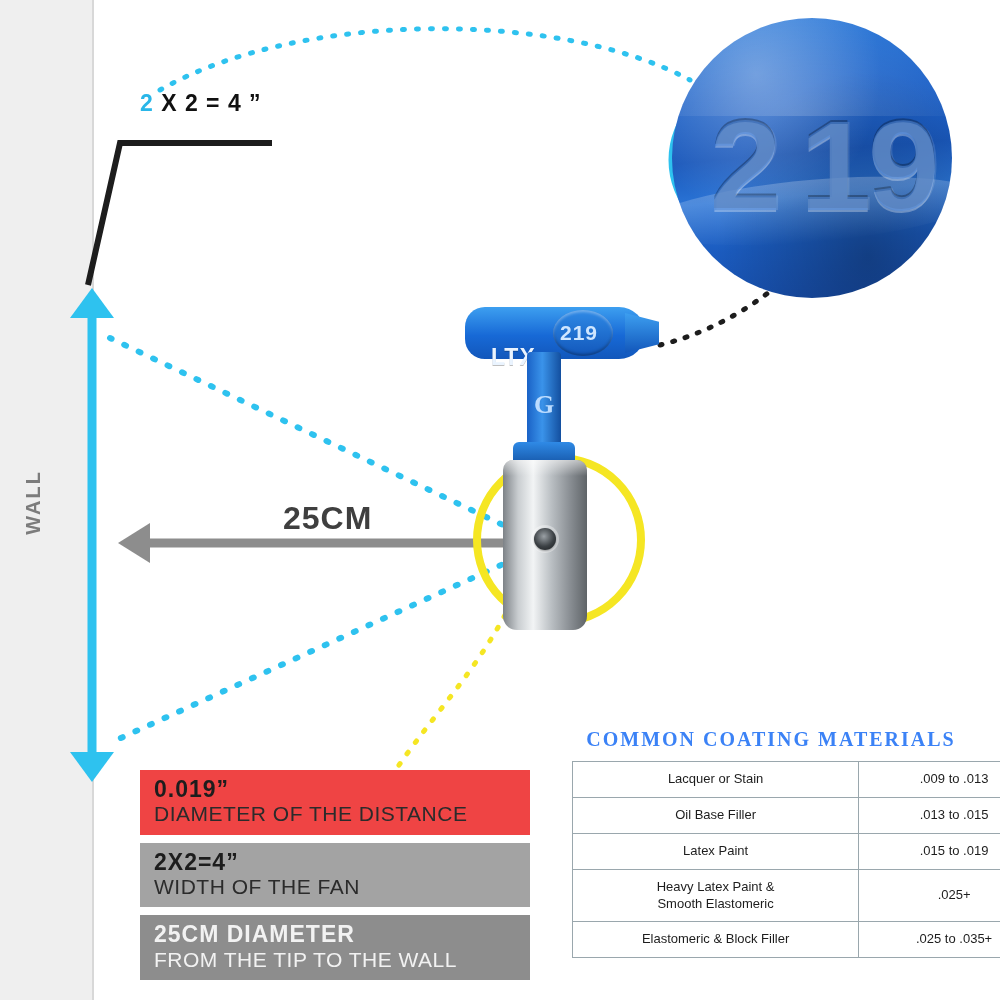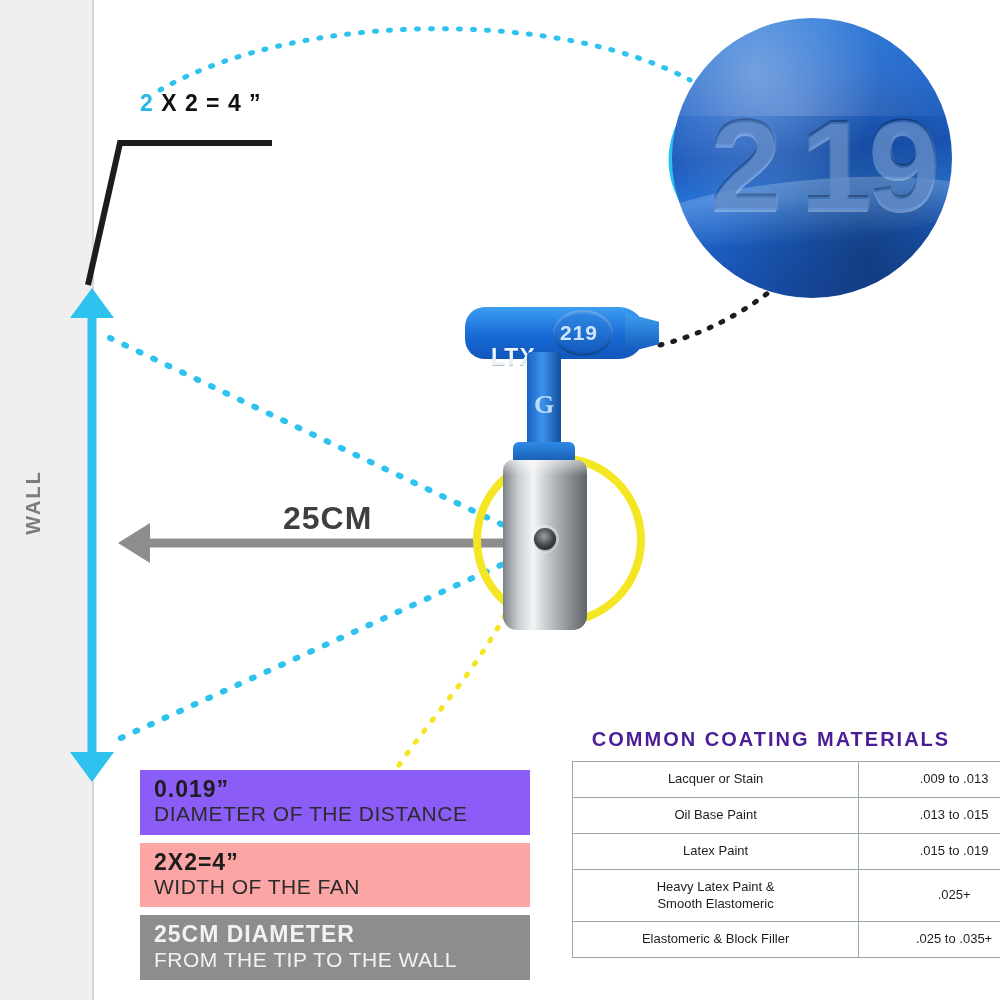--- a/index.html
+++ b/index.html
@@ -41,30 +41,30 @@
   
   .legend{position:absolute;left:140px;top:770px;width:390px;}
   .legend-row{padding:6px 12px 8px 14px;margin-bottom:8px;}
   .legend-row .big{
     display:block;font-size:23px;font-weight:bold;letter-spacing:1px;color:#1d1d1d;
     line-height:1.15;
   }
   .legend-row .sub{
     display:block;font-size:21px;color:#2b2b2b;line-height:1.15;letter-spacing:.5px;
   }
-  .legend-row.yellow{background:#8b5cf6;}
-  .legend-row.cyan{background:#fca5a5;}
+  .legend-row.yellow{background:#ef4444;}
+  .legend-row.cyan{background:#a3a3a3;}
   .legend-row.gray{background:#8d8d8d;}
   .legend-row.gray .big,.legend-row.gray .sub{color:#f2f2f2;}
 
   
   .table-wrap{position:absolute;left:572px;top:728px;width:398px;}
   .table-title{
-    font-size:20px;font-weight:bold;letter-spacing:2px;color:#4c1d95;
-    margin-bottom:10px;text-align:center;
+    font-size:20px;font-weight:bold;letter-spacing:2px;color:#3b82f6;
+    margin-bottom:10px;text-align:center;font-family:Liberation Serif, serif;
   }
   table{border-collapse:collapse;width:478px;background:#fff;}
   table td{
     border:1px solid #9aa7ad;
     font-size:13px;color:#1d1d1d;text-align:center;
     padding:9px 4px;line-height:1.3;
   }
   table td.name{width:60%;}
   table td.val{width:40%;}
 
@@ -238,21 +238,21 @@
 
   <div class="table-wrap">
     <div class="table-title">COMMON COATING MATERIALS</div>
     <table>
       <tbody>
         <tr>
           <td class="name">Lacquer or Stain</td>
           <td class="val">.009 to .013</td>
         </tr>
         <tr>
-          <td class="name">Oil Base Paint</td>
+          <td class="name">Oil Base Filler</td>
           <td class="val">.013 to .015</td>
         </tr>
         <tr>
           <td class="name">Latex Paint</td>
           <td class="val">.015 to .019</td>
         </tr>
         <tr>
           <td class="name" style="white-space:pre-line">Heavy Latex Paint &amp;
 Smooth Elastomeric</td>
           <td class="val">.025+</td>

